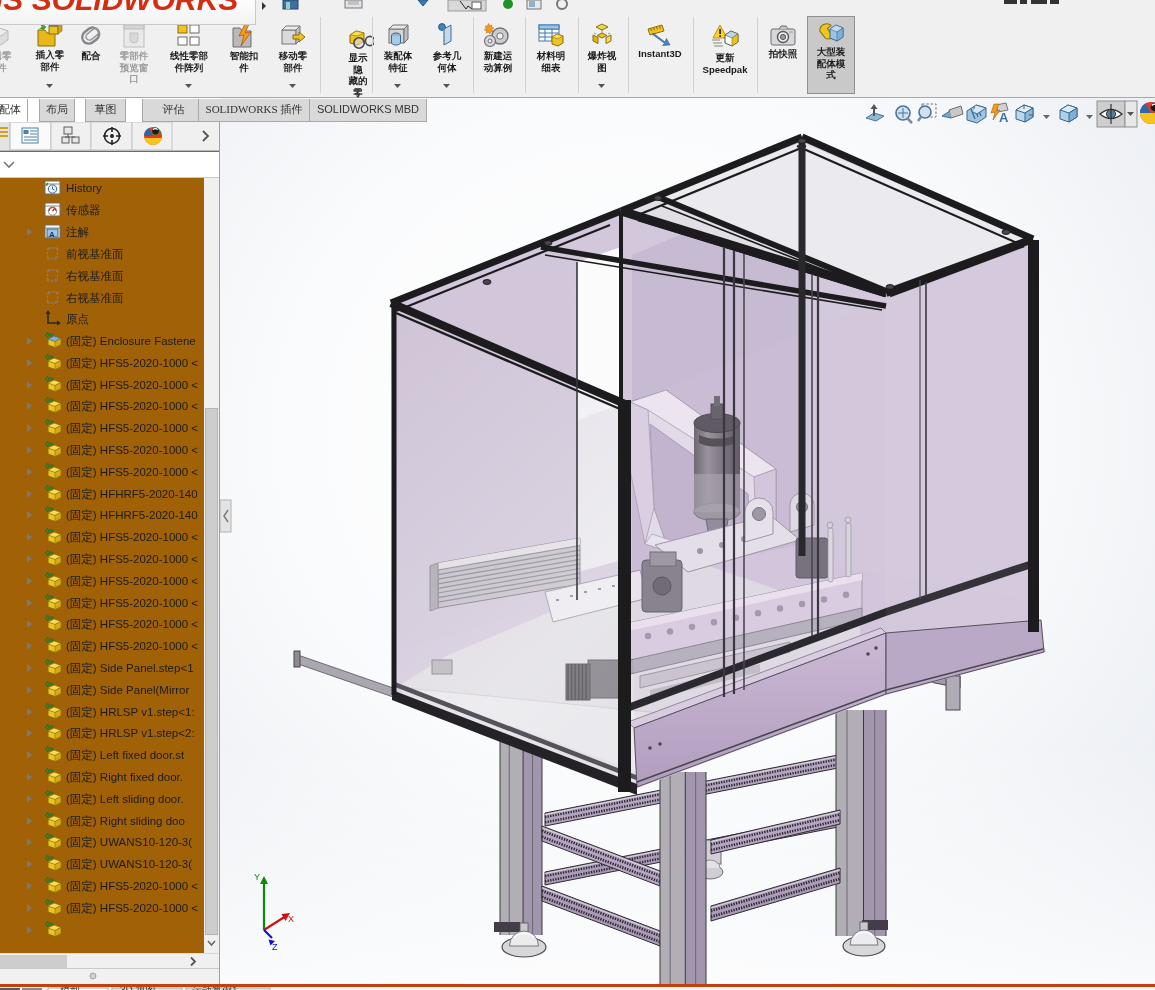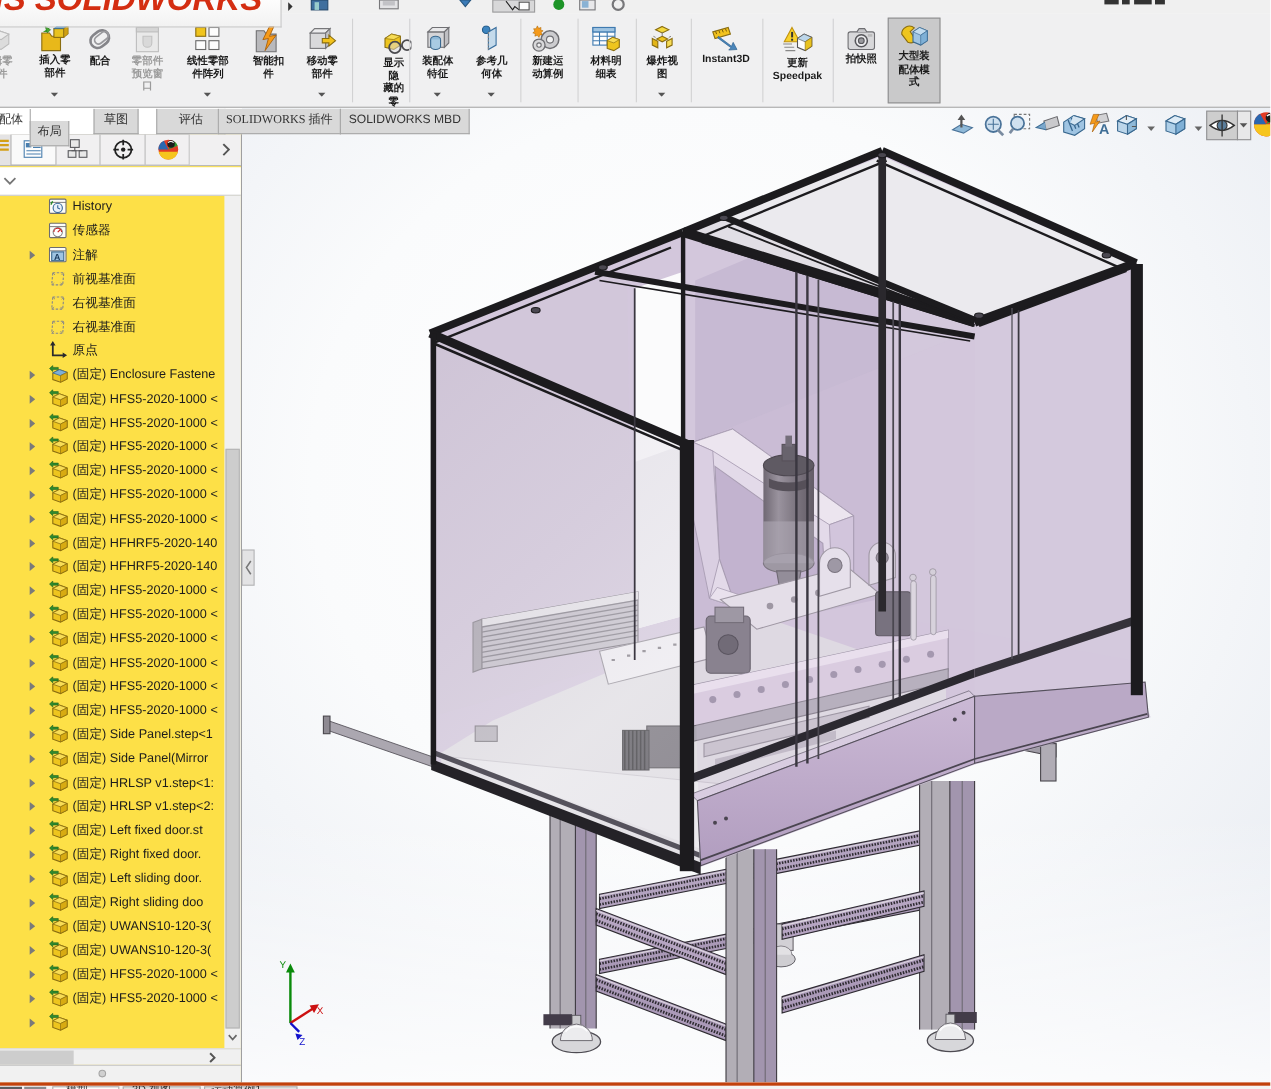--- a/index.html
+++ b/index.html
@@ -15,21 +15,21 @@
 .cmdbtn .ic{display:block;margin:2px auto 1px auto;}
 .gray{color:#9b9b9b;}
 .sep{position:absolute;top:5px;height:76px;width:1px;background:#d2d2d3;}
 .drop{position:absolute;width:7px;height:4px;}
 .drop svg{display:block;}
 
 #tabrow{left:0;top:98px;width:1155px;height:24px;background:transparent;z-index:3;}
 .ftab{position:absolute;top:1px;height:23px;background:#d9d9d9;border:1px solid #a8a8a8;border-top:none;font-size:11px;color:#333;text-align:center;line-height:21px;}
 .ftab.act{background:#ffffff;border-bottom:1px solid #fff;}
 
-#lpanel{left:0;top:122px;width:220px;height:868px;background:#fde047;border-right:1px solid #9f9fa0;padding-left:32px;}
+#lpanel{left:0;top:122px;width:220px;height:868px;background:#a16207;border-right:1px solid #9f9fa0;padding-left:32px;}
 #ptabs{position:absolute;left:0;top:0;width:219px;height:29px;background:#f1f0f1;border-bottom:1px solid #b9b9b9;}
 #filterrow{position:absolute;left:0;top:30px;width:219px;height:26px;background:#ffffff;border-bottom:1px solid #c9c9c9;}
 #tree{position:absolute;left:0;top:56px;width:203px;height:775px;overflow:hidden;font-size:11.5px;color:#1c1c1c;}
 .trow{position:absolute;left:0;height:22px;line-height:22px;white-space:nowrap;}
 .trow .arr{position:absolute;left:27px;top:7px;width:0;height:0;border-left:5px solid #7a7a7a;border-top:4px solid transparent;border-bottom:4px solid transparent;}
 .trow .lbl{position:absolute;left:66px;top:0;}
 .trow .ticon{position:absolute;left:44px;top:2px;}
 #vsb{position:absolute;left:204px;top:56px;width:15px;height:775px;background:#f0f0f0;}
 #vsb .thumb{position:absolute;left:1px;top:230px;width:13px;height:527px;background:#cdcdcd;border:1px solid #b5b5b5;}
 #hsb{position:absolute;left:0;top:831px;width:219px;height:15px;background:#f0f0f0;border-top:1px solid #d9d9d9;}
@@ -278,21 +278,21 @@
           <rect x="1050" y="0" width="9" height="4"></rect>
         </g>
 <path d="M262 2 l4 4 l-4 4Z" fill="#333"></path>
 </svg>
 </div>
   <div class="abs" id="logo">
       <span id="logotxt">ʠS SOLIDWORKS</span>
     </div>
   <div class="abs" id="tabrow">
 <div class="ftab act" style="left:-8px;width:36px;">配体</div>
-<div class="ftab" style="left:27px;width:36px;margin-top:11px;">布局</div>
+<div class="ftab" style="left:39px;width:36px;">布局</div>
 <div class="ftab" style="left:85px;width:41px;">草图</div>
 <div class="ftab" style="left:142px;width:63px;">评估</div>
 <div class="ftab" style="left:198px;width:112px;font-family:Liberation Serif, serif;">SOLIDWORKS 插件</div>
 <div class="ftab" style="left:309px;width:118px;">SOLIDWORKS MBD</div>
 </div>
   <div class="abs" id="vp">
       <svg width="935" height="886" viewBox="220 98 935 886" style="position:absolute;left:0;top:0">
 <defs>
 <radialGradient id="bgg" cx="45%" cy="38%" r="85%">
  <stop offset="0" stop-color="#ffffff"></stop>

